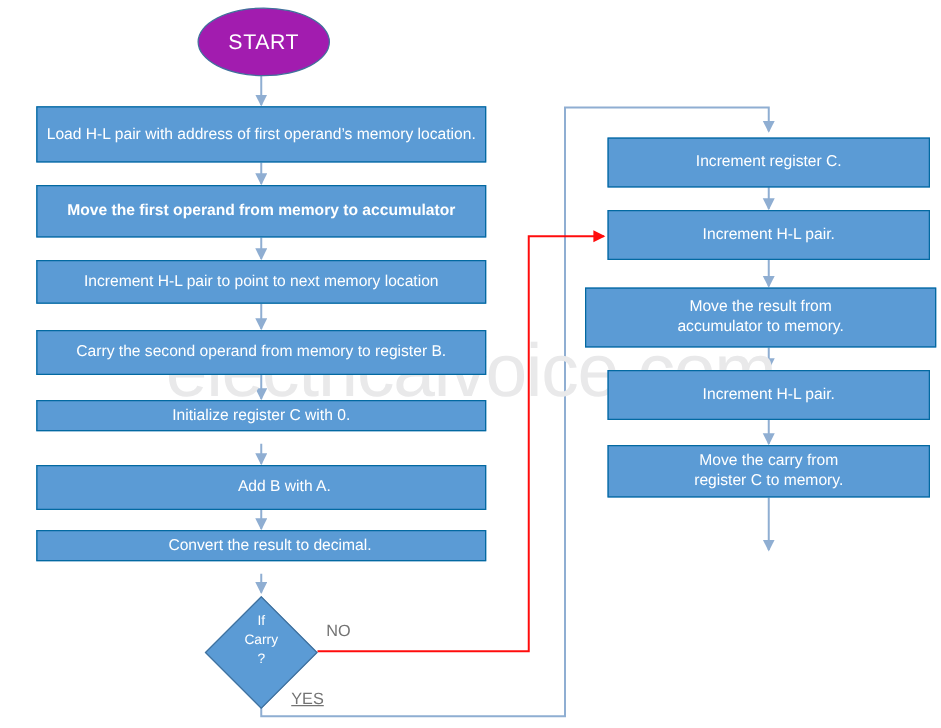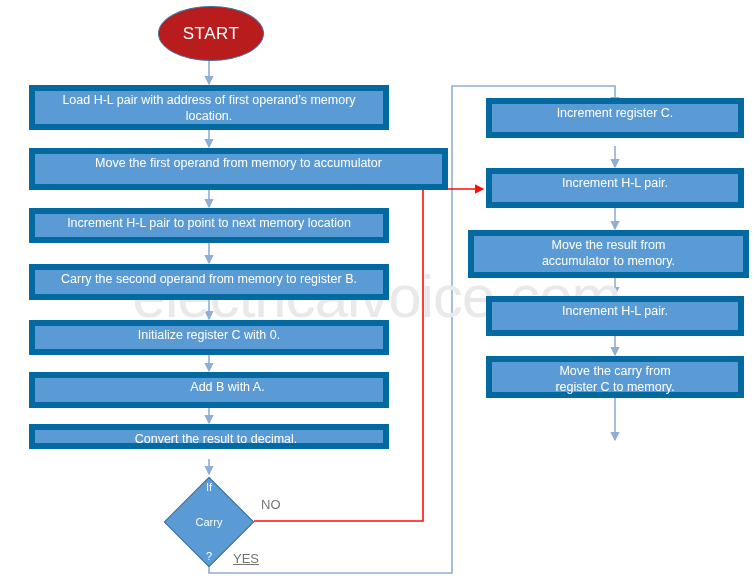--- a/index.html
+++ b/index.html
@@ -27,38 +27,38 @@
     user-select:none;
     pointer-events:none;
     z-index:5;
   }
 
   
   .node{
     position:absolute;
     box-sizing:border-box;
     background:#5b9bd5;
-    border:6px solid #0369a1;
+    border:1px solid #0369a1;
     color:#ffffff;
     display:flex;
-    align-items:flex-start;
+    align-items:center;
     justify-content:center;
     text-align:center;
     font-size:12.5px;
     line-height:1.25;
     padding:2px 6px;
     z-index:10;
   }
   .node.two-line{font-size:12.5px;}
 
   
   .terminal{
     position:absolute;
     box-sizing:border-box;
-    background:#b91c1c;
+    background:#a21caf;
     border:1px solid #41719c;
     border-radius:50%;
     color:#ffffff;
     display:flex;
     align-items:center;
     justify-content:center;
     font-size:17px;
     letter-spacing:.5px;
     z-index:10;
   }
@@ -72,24 +72,23 @@
     position:absolute;left:0;top:0;
     width:100%;height:100%;
     background:#5b9bd5;
     border:1px solid #41719c;
     transform:rotate(45deg);
     box-sizing:border-box;
   }
   .diamond-label{
     position:absolute;left:0;top:0;width:100%;height:100%;
     display:flex;flex-direction:column;
-    align-items:center;justify-content:center;
+    align-items:center;
     color:#ffffff;font-size:11px;line-height:1.35;
     z-index:2;
-    gap:20px;
   }
 
   
   .edge-label{
     position:absolute;
     color:#737373;
     font-size:13px;
     z-index:12;
   }
 
@@ -137,33 +136,33 @@
   <div class="watermark">electricalvoice.com</div>
 
   <div class="terminal" style="left:158px;top:6px;width:106px;height:55px;">
     <span>START</span>
   </div>
 
   <div class="node" style="left:29px;top:85px;width:360px;height:45px;">
     <span>Load H-L pair with address of first operand’s memory location.</span>
   </div>
 
-  <div class="node" style="left:29px;top:148px;width:419px;height:42px;">
+  <div class="node" style="left:29px;top:148px;width:360px;height:42px;font-weight:bold;">
     <span>Move the first operand from memory to accumulator</span>
   </div>
 
   <div class="node" style="left:29px;top:208px;width:360px;height:35px;">
     <span>Increment H-L pair to point to next memory location</span>
   </div>
 
   <div class="node" style="left:29px;top:264px;width:360px;height:36px;">
     <span>Carry the second operand from memory to register B.</span>
   </div>
 
-  <div class="node" style="left:29px;top:320px;width:360px;height:35px;">
+  <div class="node" style="left:29px;top:320px;width:360px;height:25px;">
     <span>Initialize register C with 0.</span>
   </div>
 
   <div class="node" style="left:29px;top:372px;width:360px;height:36px;padding-left:43px;">
     <span>Add B with A.</span>
   </div>
 
   <div class="node" style="left:29px;top:424px;width:360px;height:25px;padding-left:20px;">
     <span>Convert the result to decimal.</span>
   </div>
@@ -174,21 +173,21 @@
       <span>If</span>
       <span>Carry</span>
       <span>?</span>
     </div>
   </div>
 
   <div class="edge-label" style="left:261px;top:497px;">NO</div>
 
   <div class="edge-label" style="left:233px;top:551px;text-decoration:underline;">YES</div>
 
-  <div class="node" style="left:486px;top:98px;width:258px;height:40px;">
+  <div class="node" style="left:486px;top:110px;width:258px;height:40px;">
     <span>Increment register C.</span>
   </div>
 
   <div class="node" style="left:486px;top:168px;width:258px;height:40px;">
     <span>Increment H-L pair.</span>
   </div>
 
   <div class="node two-line" style="left:468px;top:230px;width:281px;height:48px;">
     <span>
       <span>Move the result from</span><br>

